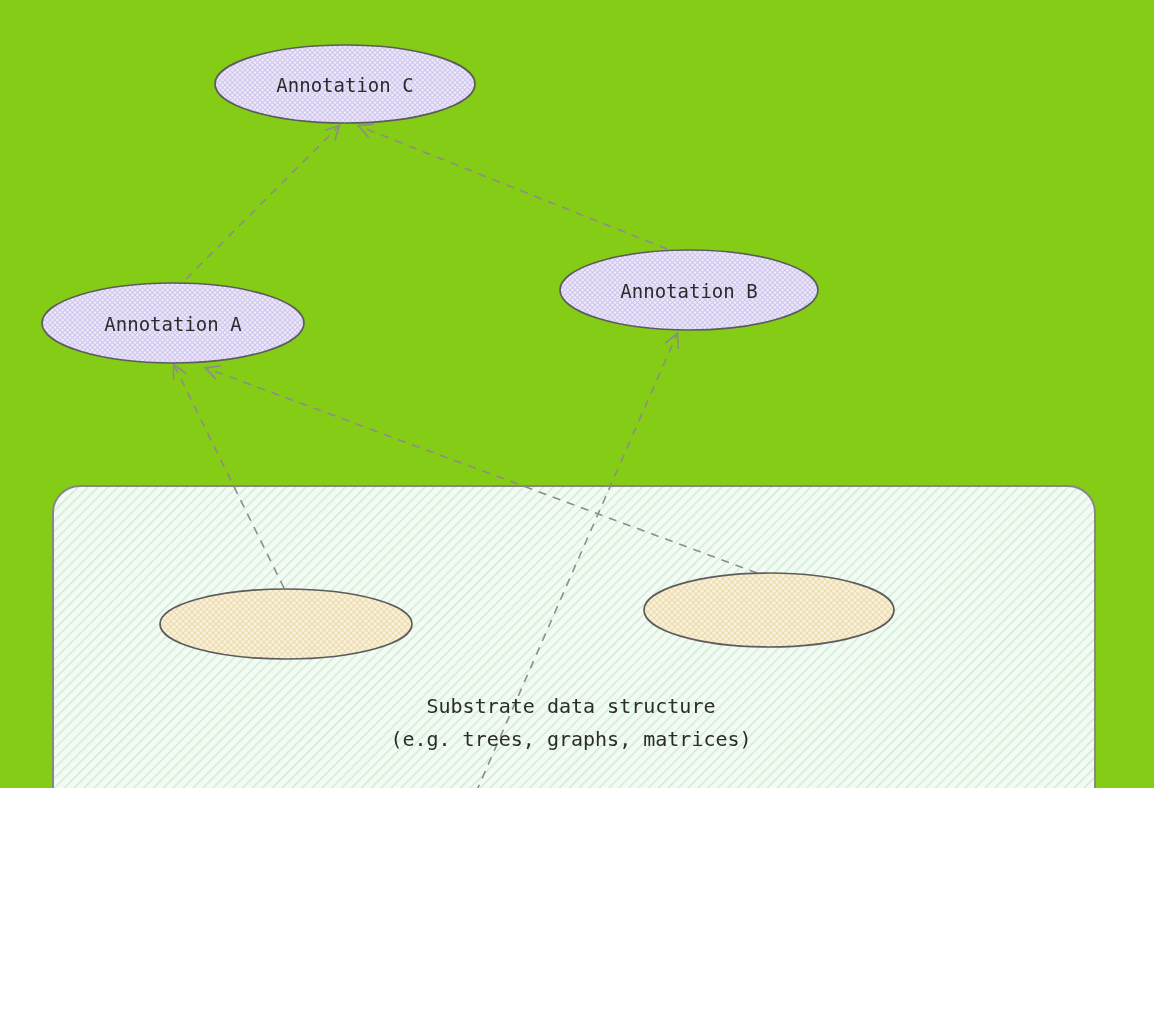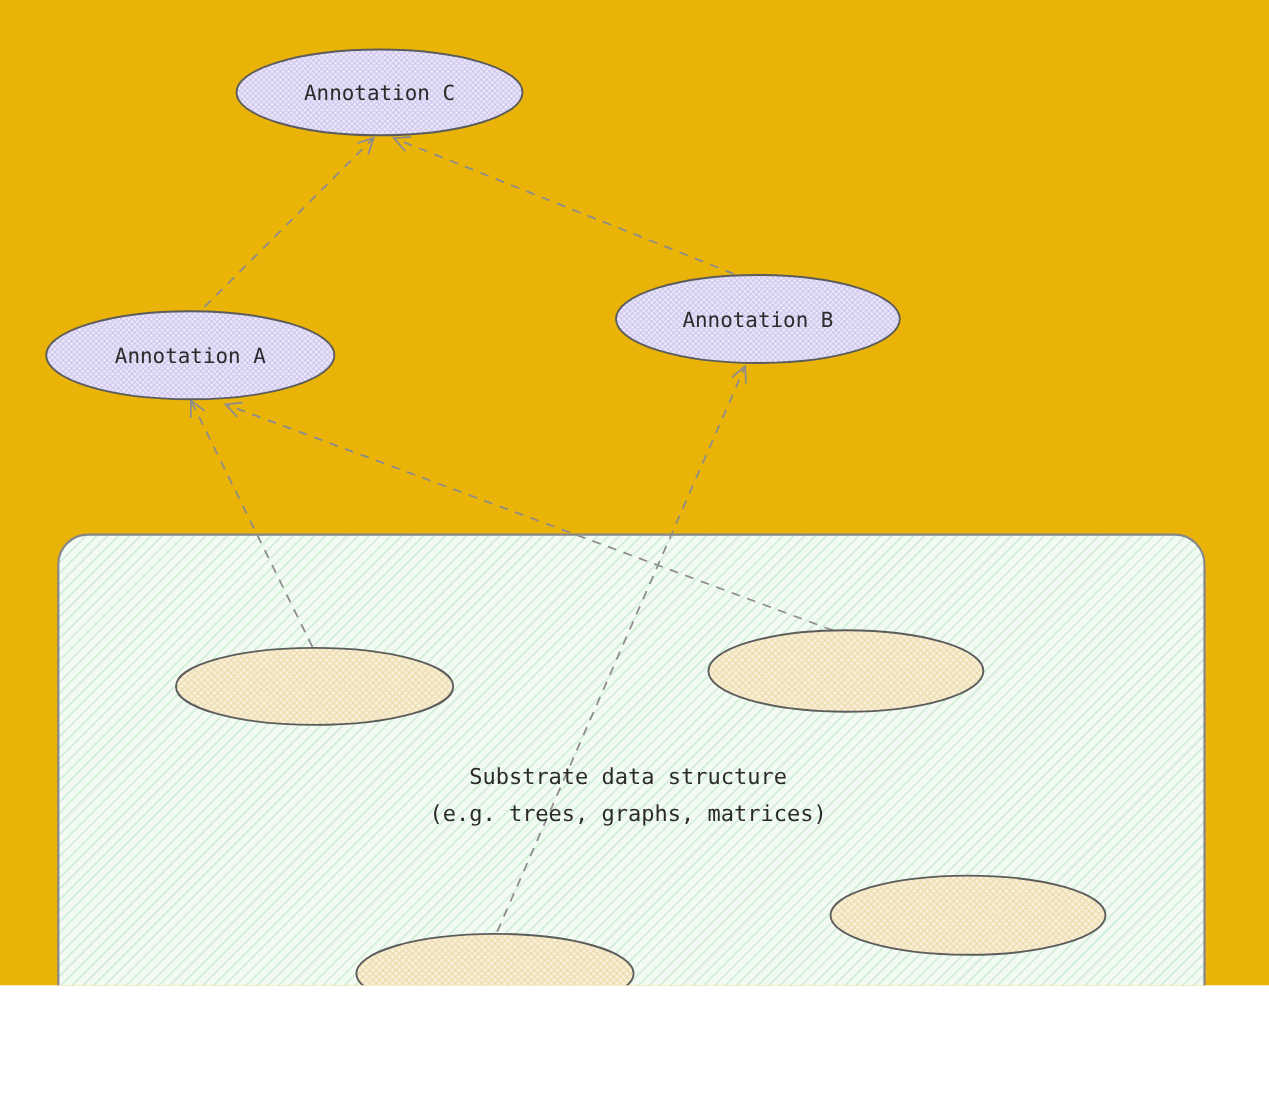--- a/index.html
+++ b/index.html
@@ -3,22 +3,22 @@
 <meta charset="utf-8">
 <style>
   html, body {
     margin: 0;
     padding: 0;
     background: #ffffff;
   }
   .canvas {
     position: relative;
     width: 1154px;
-    height: 896px;
-    background: #eab308;
+    height: 788px;
+    background: #84cc16;
     overflow: hidden;
   }
   svg {
     display: block;
   }
   .node-label {
     font-family: "DejaVu Sans Mono", "Liberation Mono", monospace;
     font-size: 19px;
     fill: #2b2b2b;
   }

